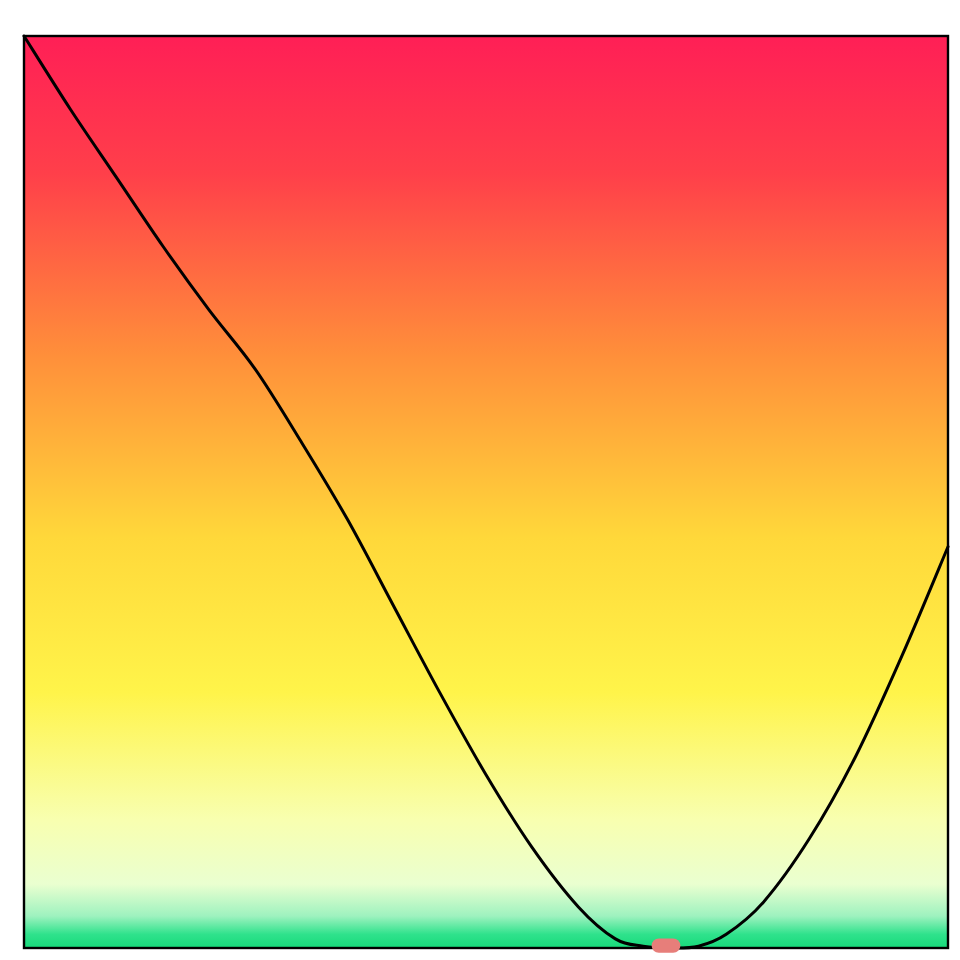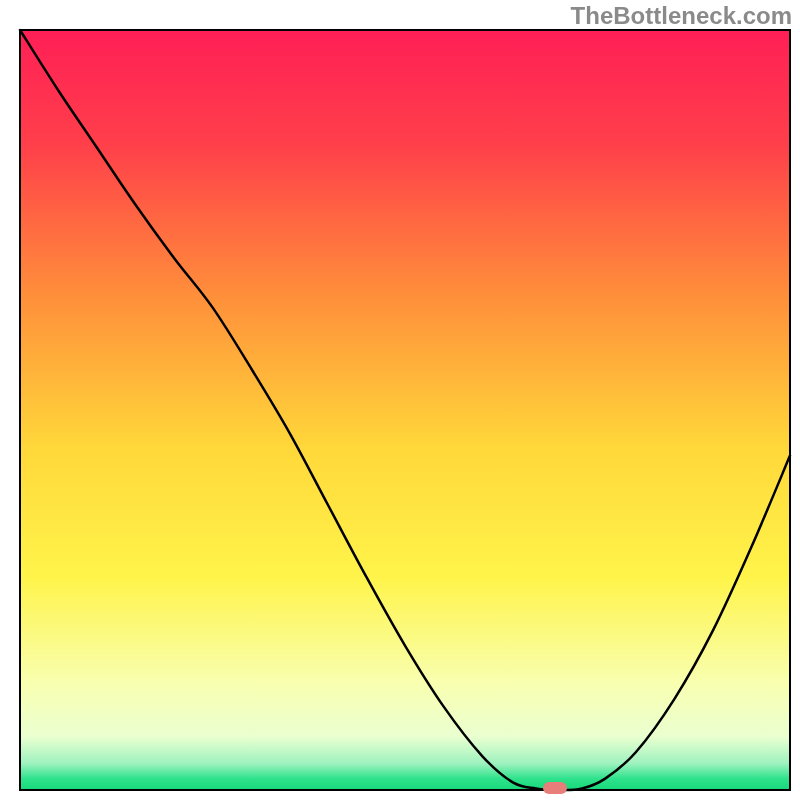--- a/index.html
+++ b/index.html
@@ -36,21 +36,20 @@
     height: 12px;
     border-radius: 6px;
     background: #e77e7a;
     z-index: 4;
   }
 </style>
 </head>
 <body>
 
 <div class="canvas">
-  <div class="watermark">TheBottleneck.com</div>
 
   <svg id="svg-root" width="800" height="800">
     <defs>
       <linearGradient id="bg-grad" x1="0" y1="0" x2="0" y2="1">
           <stop offset="0.00%" stop-color="#ff1f56"></stop>
           <stop offset="15.00%" stop-color="#ff3f4a"></stop>
           <stop offset="35.00%" stop-color="#ff8f3a"></stop>
           <stop offset="55.00%" stop-color="#ffd83a"></stop>
           <stop offset="72.00%" stop-color="#fff44a"></stop>
           <stop offset="86.00%" stop-color="#f8ffb0"></stop>

